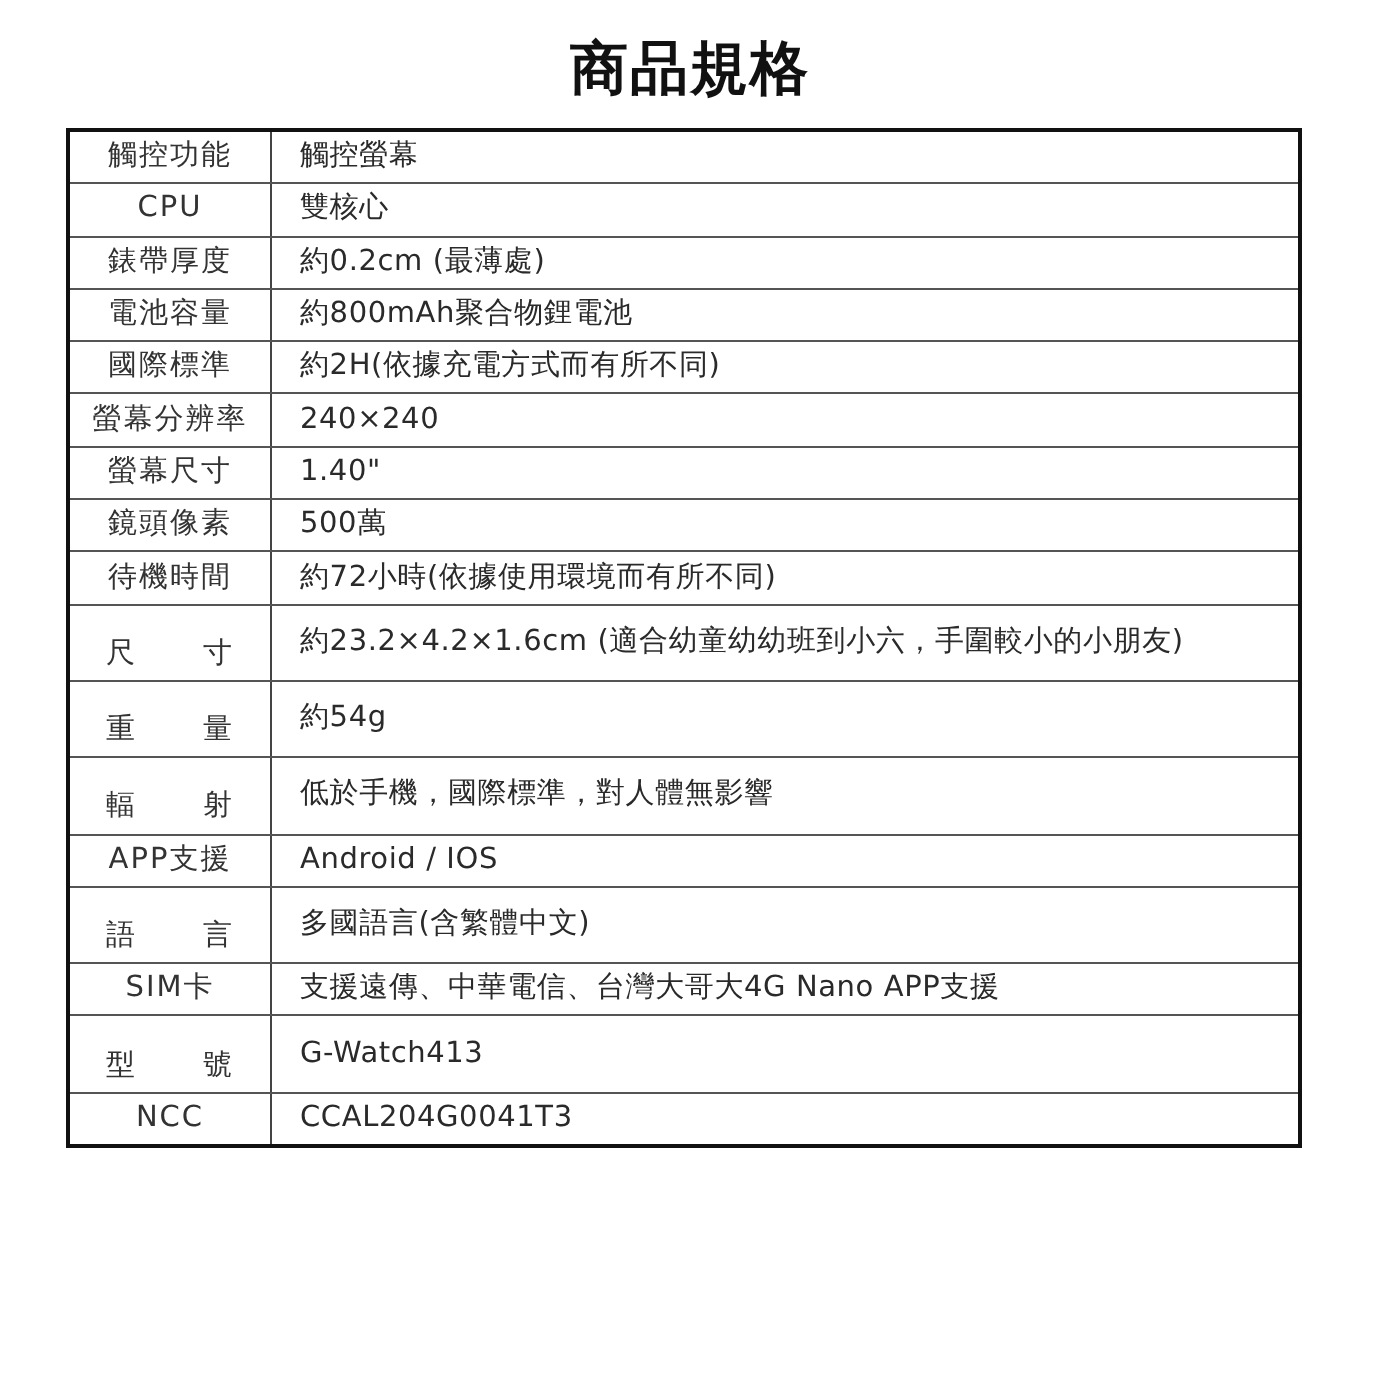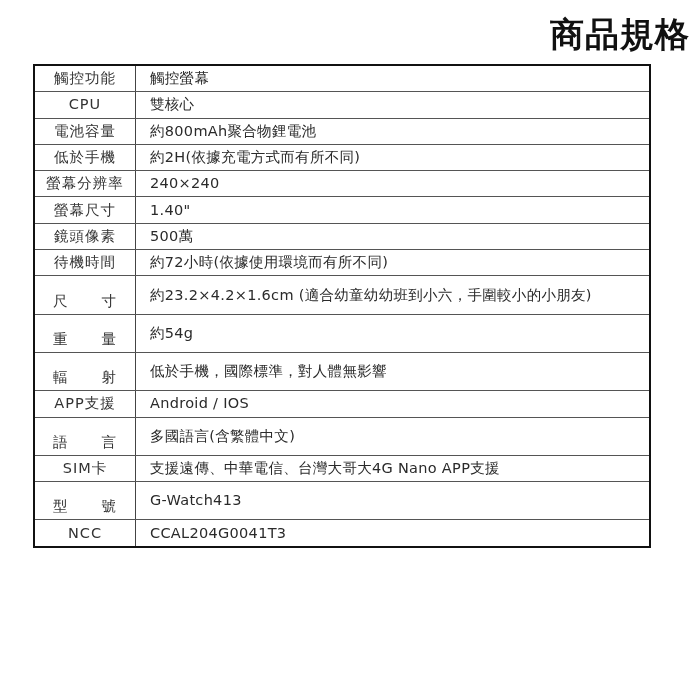--- a/index.html
+++ b/index.html
@@ -13,22 +13,22 @@
       position: relative;
       overflow: hidden;
       font-family: "DejaVu Sans", "Liberation Sans", sans-serif;
       color: #222222;
     }
     .title {
       position: absolute;
       left: 0;
       top: 14px;
       width: 690px;
-      text-align: right;
-      font-size: 34px;
+      text-align: center;
+      font-size: 29px;
       font-weight: bold;
       color: #111111;
       letter-spacing: 1px;
       line-height: 40px;
     }
     .spec-table {
       position: absolute;
       left: 33px;
       top: 64px;
       width: 618px;
@@ -73,25 +73,29 @@
   <tbody id="spec-body">
     <tr>
         <td class="label">觸控功能</td>
         <td class="value">觸控螢幕</td>
       </tr>
     <tr>
         <td class="label">CPU</td>
         <td class="value">雙核心</td>
       </tr>
     <tr>
+        <td class="label">錶帶厚度</td>
+        <td class="value">約0.2cm (最薄處)</td>
+      </tr>
+    <tr>
         <td class="label">電池容量</td>
         <td class="value">約800mAh聚合物鋰電池</td>
       </tr>
     <tr>
-        <td class="label">低於手機</td>
+        <td class="label">國際標準</td>
         <td class="value">約2H(依據充電方式而有所不同)</td>
       </tr>
     <tr>
         <td class="label">螢幕分辨率</td>
         <td class="value">240×240</td>
       </tr>
     <tr>
         <td class="label">螢幕尺寸</td>
         <td class="value">1.40"</td>
       </tr>

